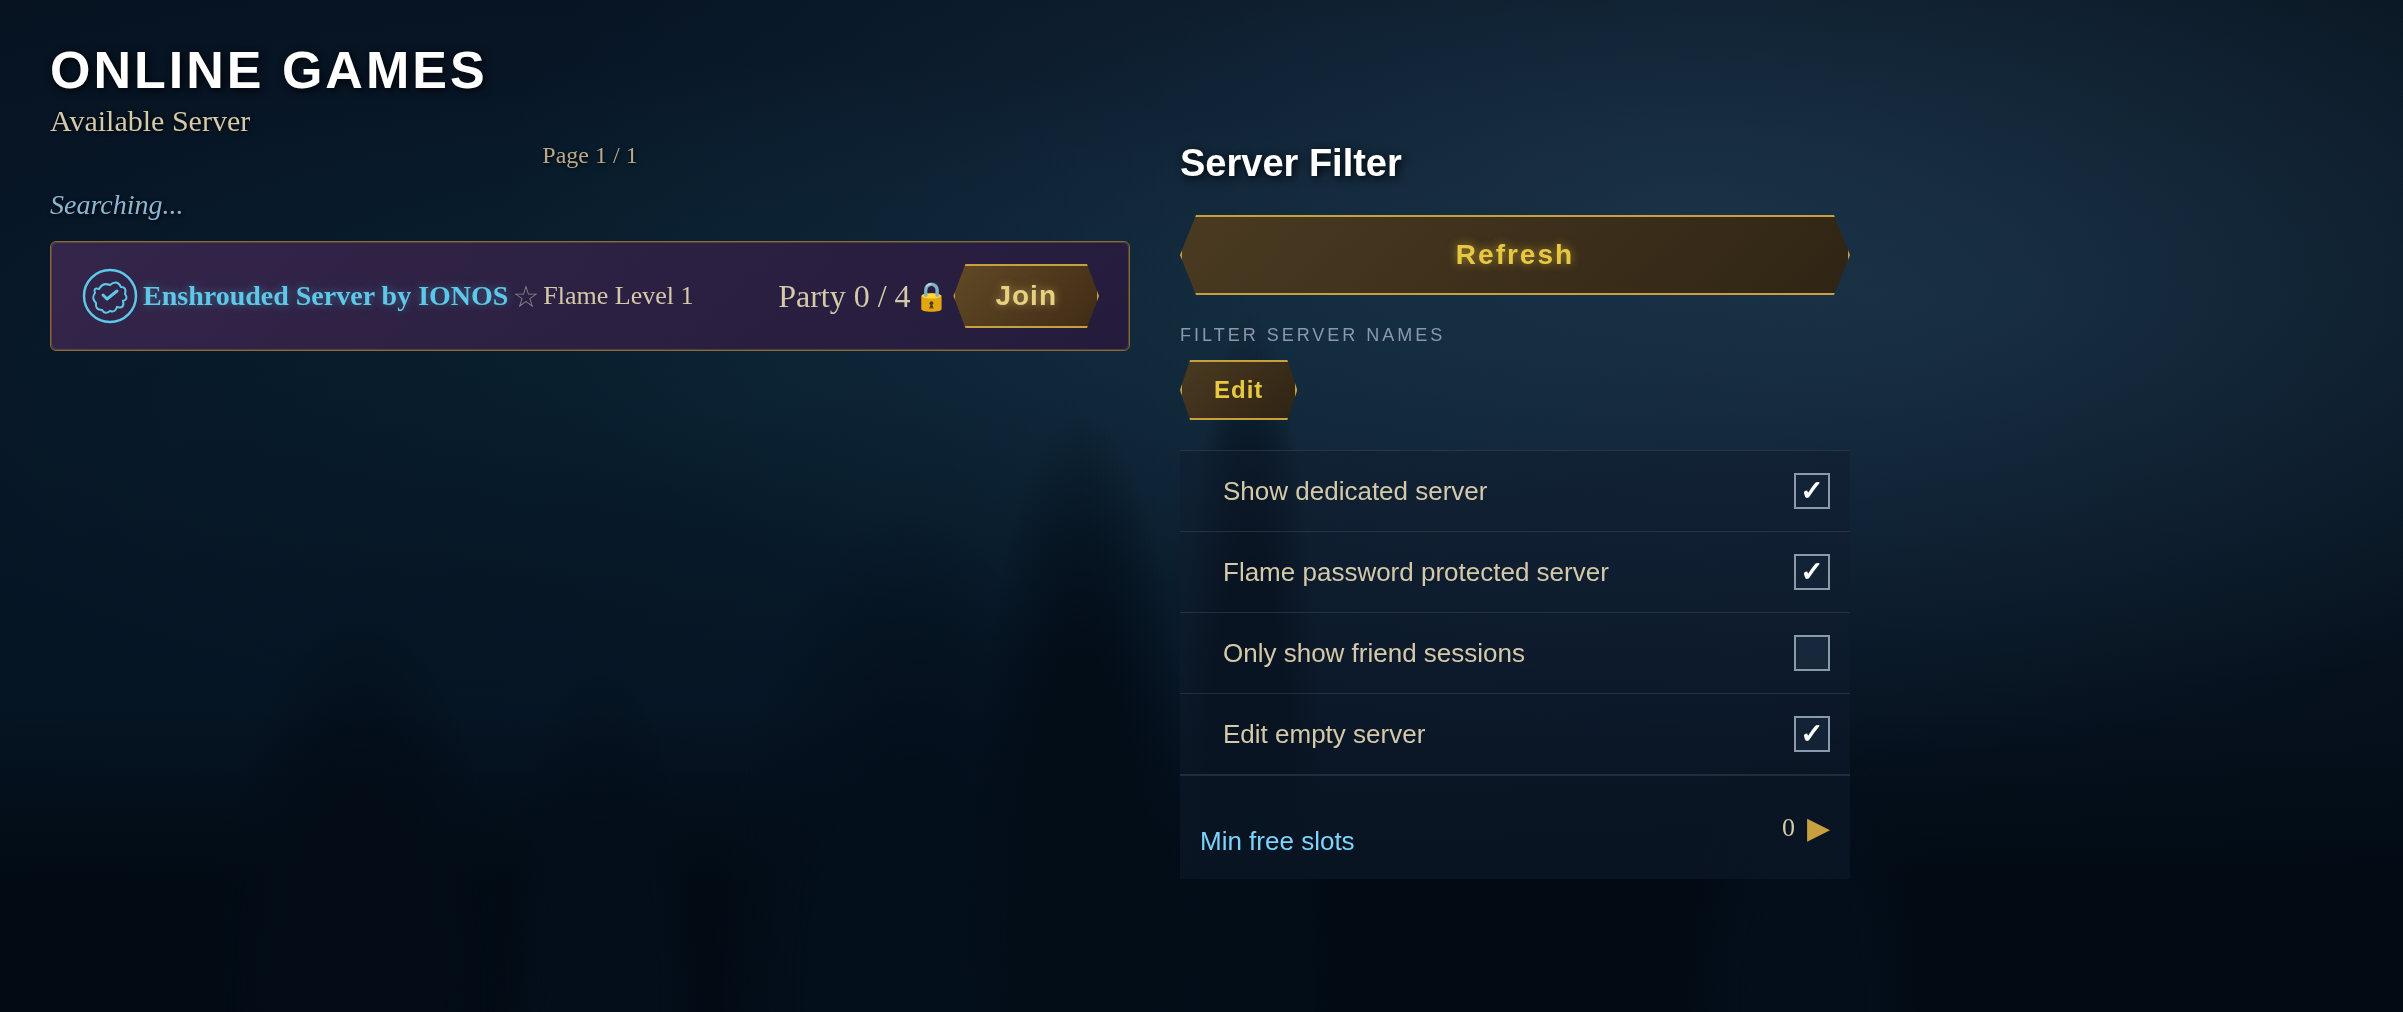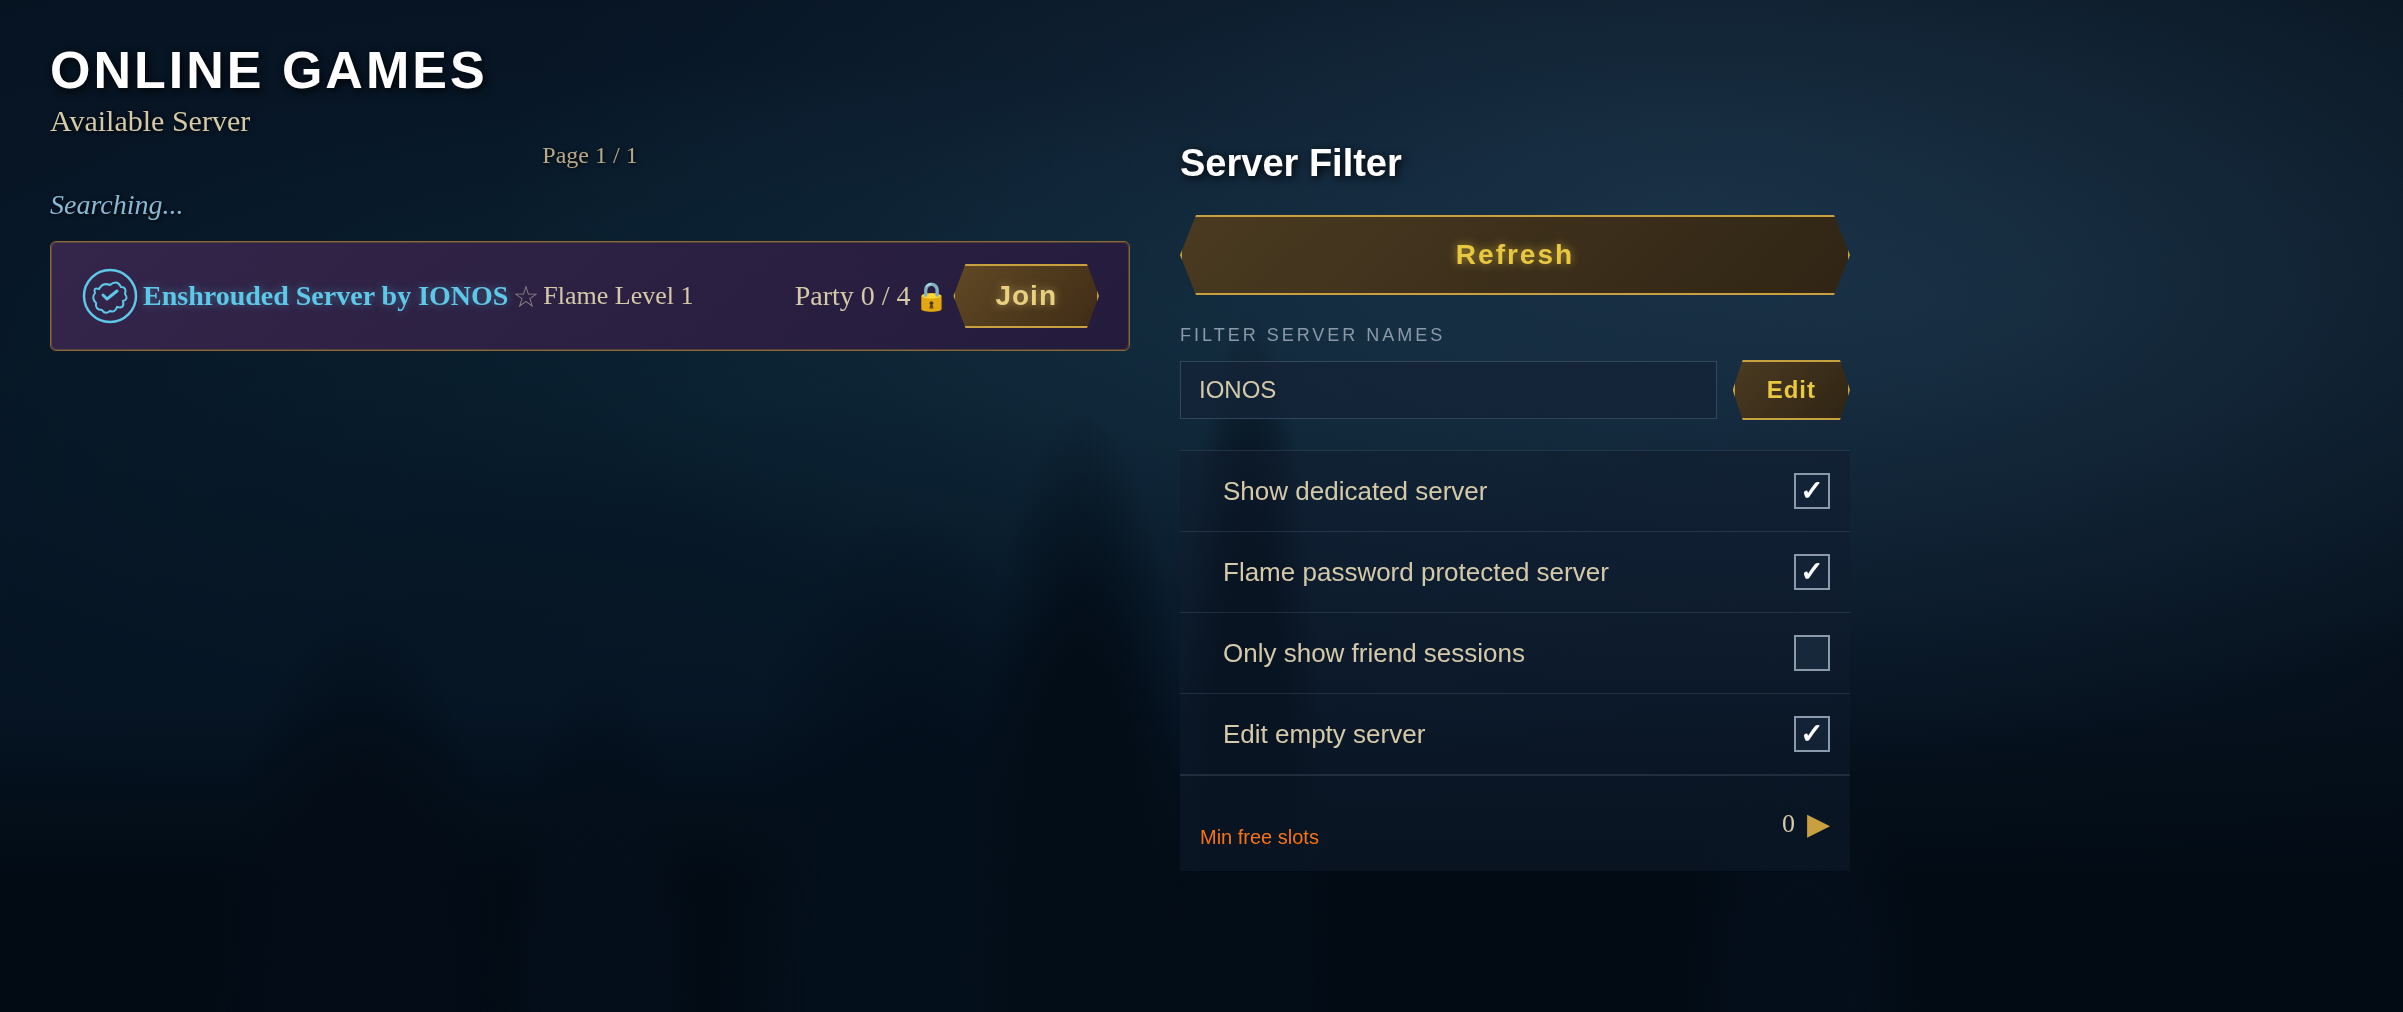--- a/index.html
+++ b/index.html
@@ -174,21 +174,21 @@
       cursor: pointer;
     }
 
     .flame-level {
       font-size: 26px;
       color: #d4c9a8;
       flex: 1;
     }
 
     .party-info {
-      font-size: 28px;
+      font-size: 32px;
       color: #d4c9a8;
       flex-shrink: 0;
     }
 
     .lock-icon {
       font-size: 28px;
       color: #c0a060;
       flex-shrink: 0;
     }
 
@@ -340,22 +340,22 @@
     .min-slots-row {
       display: flex;
       align-items: center;
       justify-content: space-between;
       padding: 22px 20px;
       border-top: 1px solid rgba(100,120,140,0.25);
       background: rgba(15,28,45,0.5);
     }
 
     .min-slots-label {
-      font-size: 20px;
-      color: #f97316;
+      font-size: 26px;
+      color: #7dd3fc;
       font-family: 'Arial', sans-serif;
       margin-top: 28px;
     }
 
     .min-slots-control {
       display: flex;
       align-items: center;
       gap: 12px;
     }
 
@@ -415,21 +415,20 @@
     </div>
 
     <div class="filter-panel">
       <div class="filter-title">Server Filter</div>
 
       <button class="refresh-btn">Refresh</button>
 
       <div class="filter-section-label">FILTER SERVER NAMES</div>
 
       <div class="filter-name-row">
-        <input class="filter-name-input" type="text" value="IONOS" style="">
         <button class="edit-btn">Edit</button>
       </div>
 
       <div class="filter-options">
         <div class="filter-option-row">
           <span class="filter-option-label">Show dedicated server</span>
           <div class="checkbox checked"></div>
         </div>
 
         <div class="filter-option-row">

